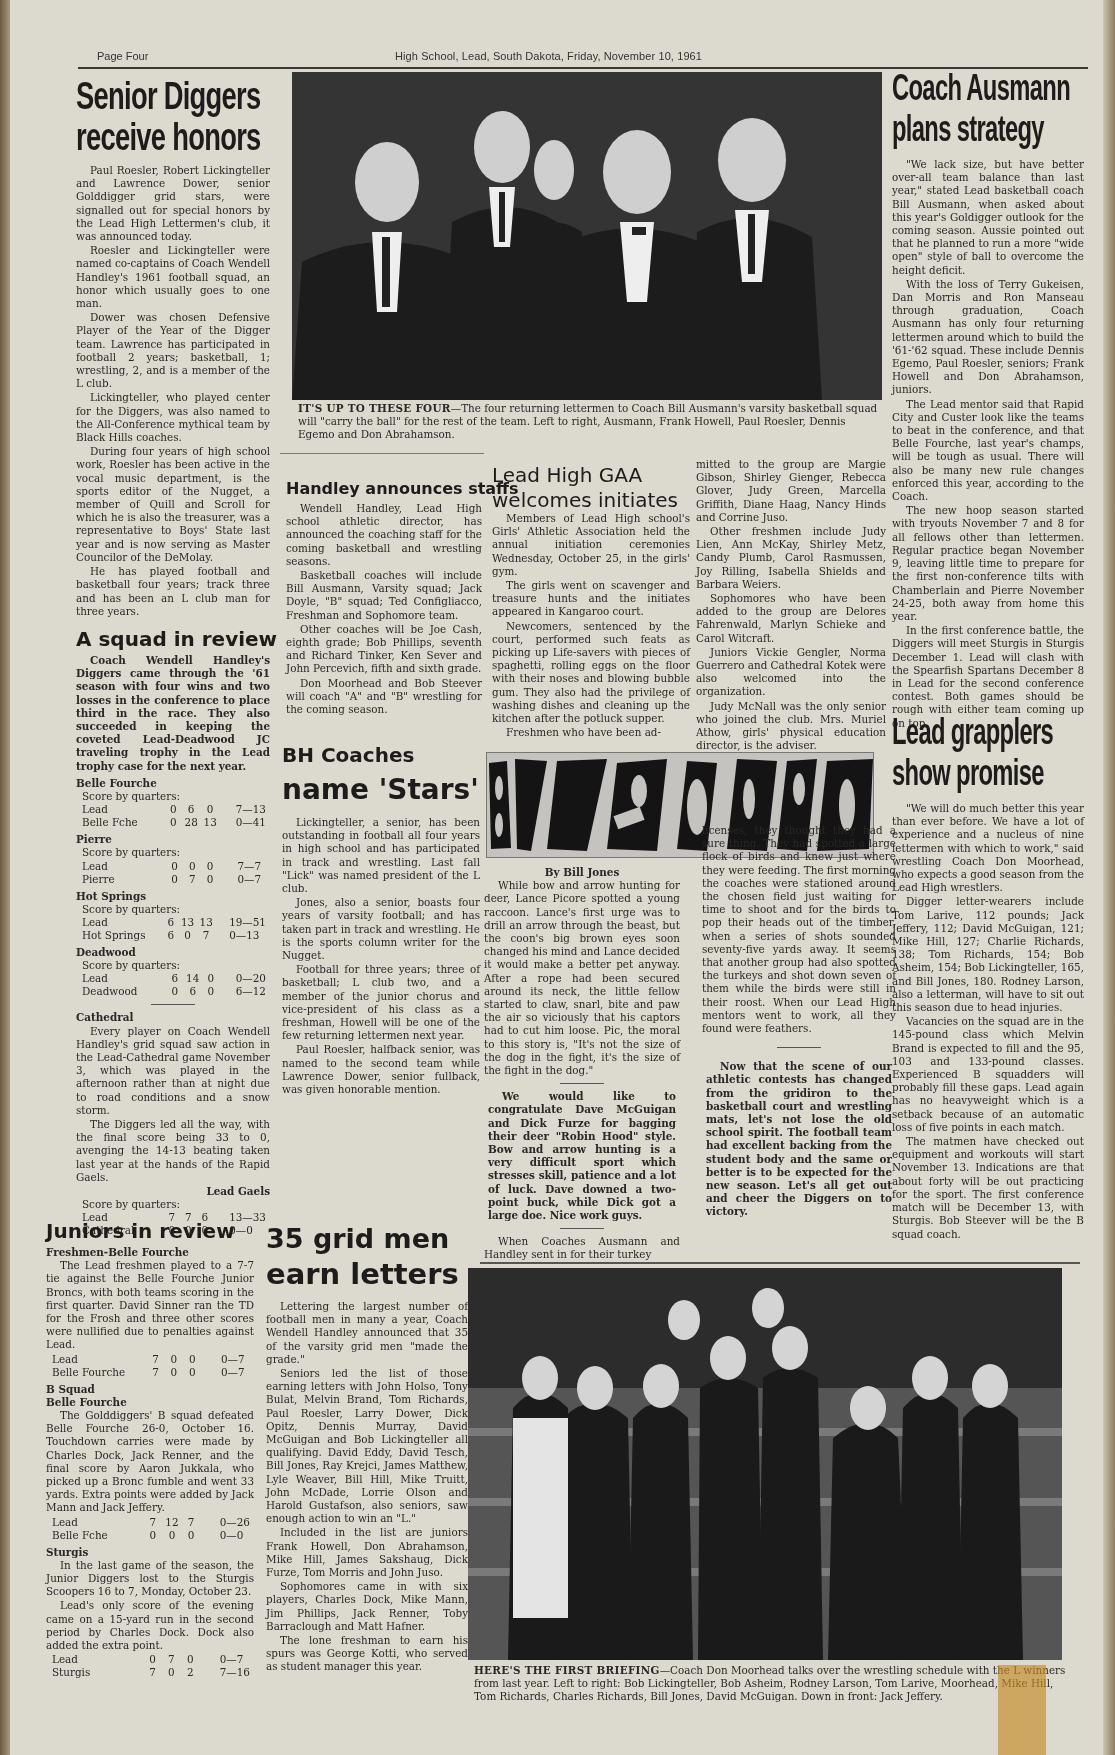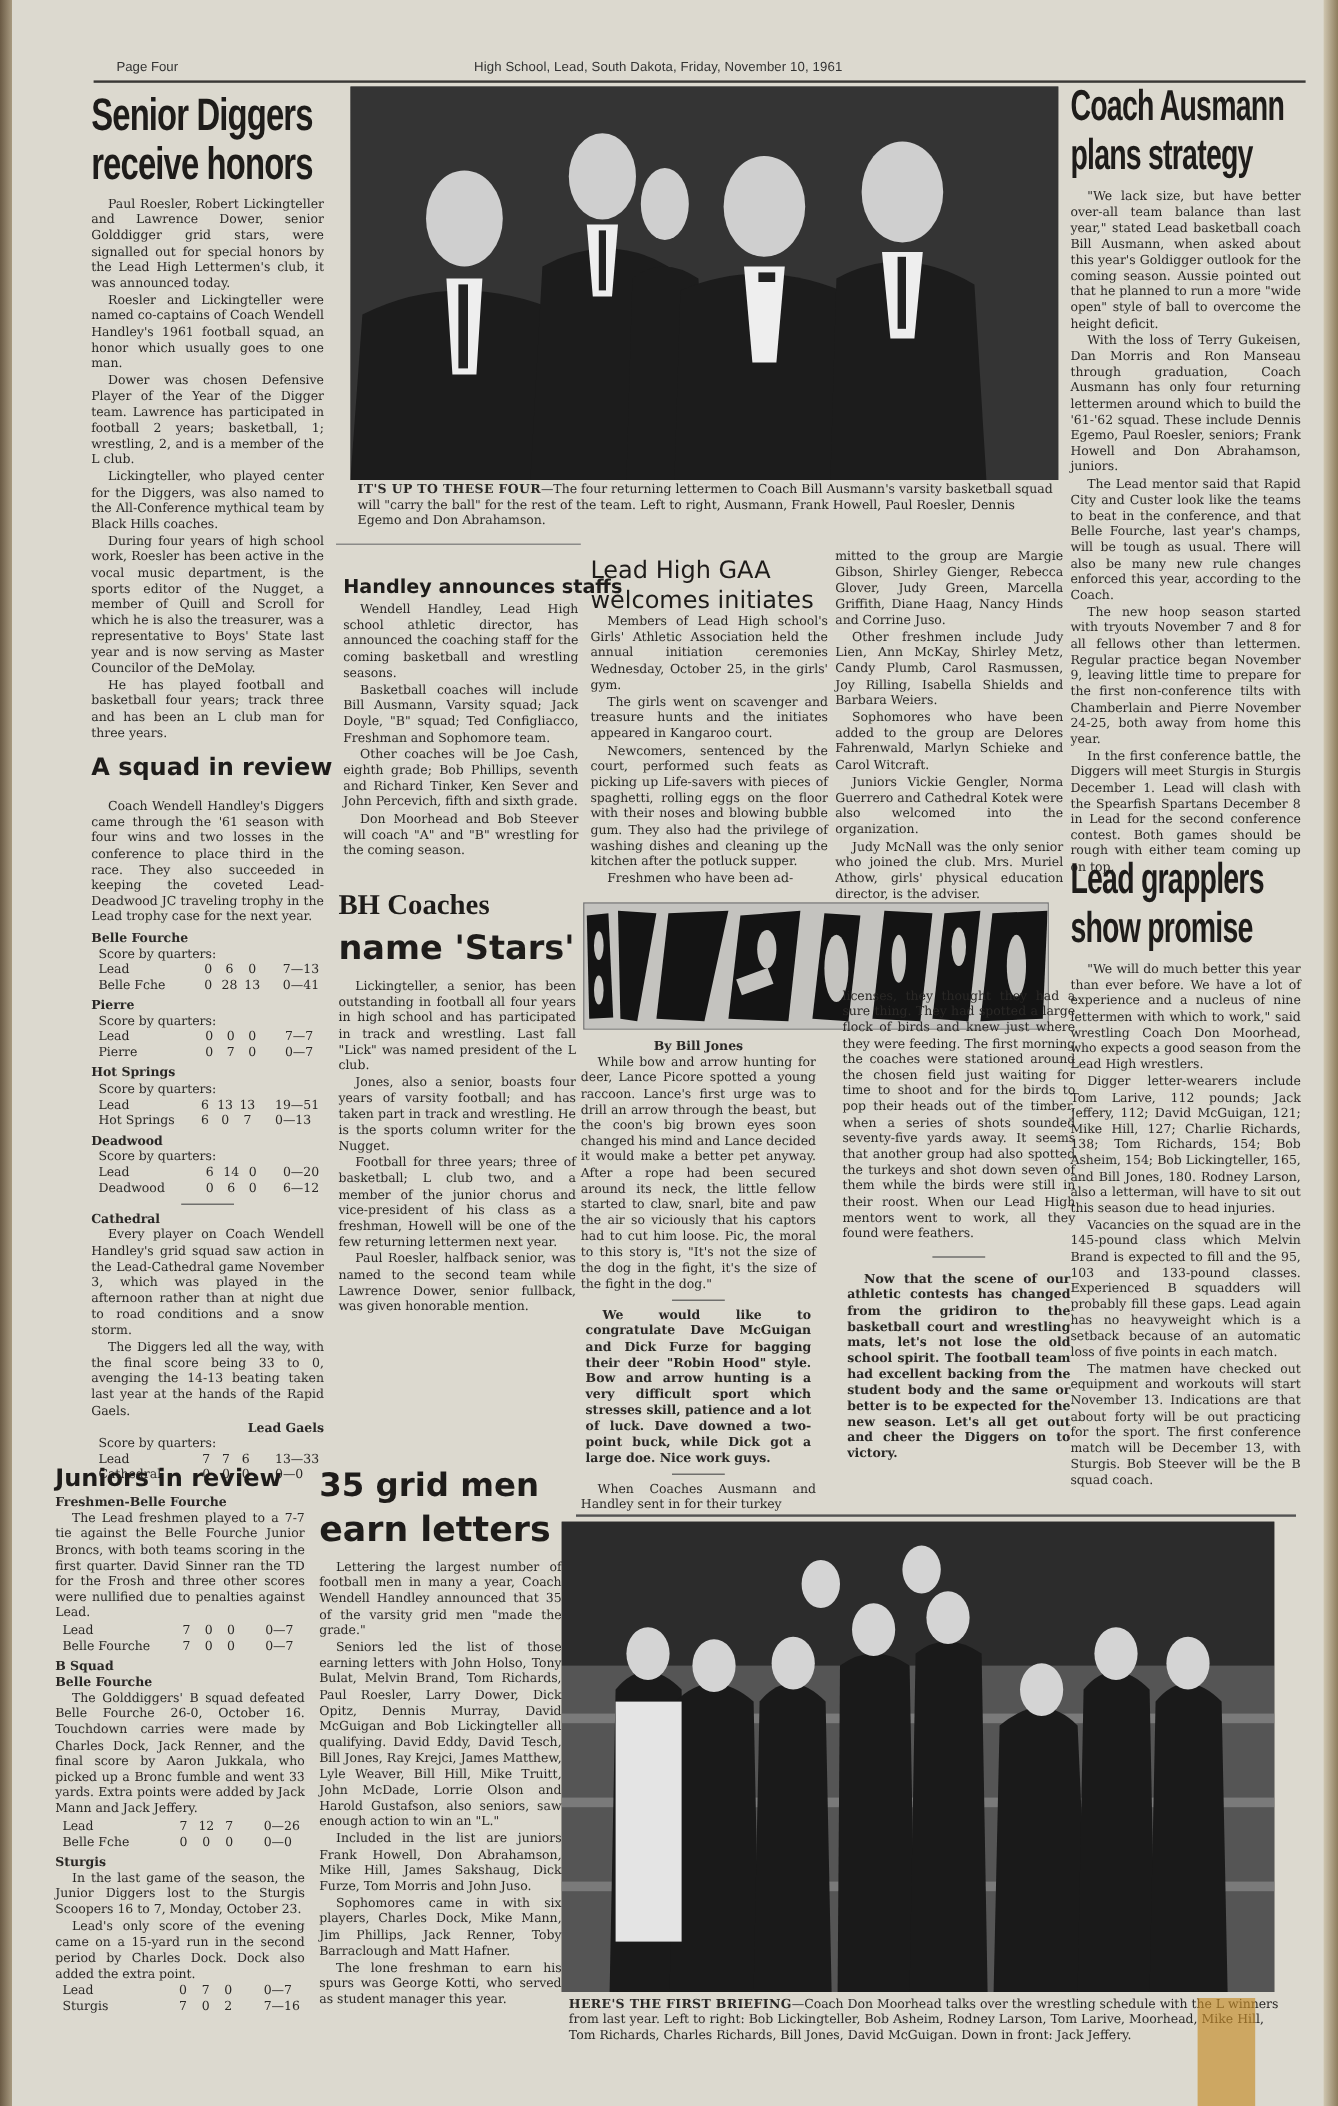--- a/index.html
+++ b/index.html
@@ -88,21 +88,21 @@
     <div class="hl-cond" style="font-size:38px; line-height:40px; transform:scaleX(0.72);">Senior Diggers</div>
     <div class="hl-cond" style="font-size:38px; line-height:42px; transform:scaleX(0.72); margin-bottom:6px;">receive honors</div>
     <p>Paul Roesler, Robert Lickingteller and Lawrence Dower, senior Golddigger grid stars, were signalled out for special honors by the Lead High Lettermen's club, it was announced today.</p>
     <p>Roesler and Lickingteller were named co-captains of Coach Wendell Handley's 1961 football squad, an honor which usually goes to one man.</p>
     <p>Dower was chosen Defensive Player of the Year of the Digger team. Lawrence has participated in football 2 years; basketball, 1; wrestling, 2, and is a member of the L club.</p>
     <p>Lickingteller, who played center for the Diggers, was also named to the All-Conference mythical team by Black Hills coaches.</p>
     <p>During four years of high school work, Roesler has been active in the vocal music department, is the sports editor of the Nugget, a member of Quill and Scroll for which he is also the treasurer, was a representative to Boys' State last year and is now serving as Master Councilor of the DeMolay.</p>
     <p>He has played football and basketball four years; track three and has been an L club man for three years.</p>
 
     <div class="hl-bold" style="font-size:20px; line-height:26px; margin-top:8px;">A squad in review</div>
-    <p style="margin-top:14px;">Coach Wendell Handley's Diggers came through the '61 season with four wins and two losses in the conference to place third in the race. They also succeeded in keeping the coveted Lead-Deadwood JC traveling trophy in the Lead trophy case for the next year.</p>
+    <p style="margin-top:2px;font-weight:bold;">Coach Wendell Handley's Diggers came through the '61 season with four wins and two losses in the conference to place third in the race. They also succeeded in keeping the coveted Lead-Deadwood JC traveling trophy in the Lead trophy case for the next year.</p>
 
     <div class="sub">Belle Fourche</div>
     <div class="score-title">Score by quarters:</div>
     <table class="score">
       <tbody>
           <tr>
             <td class="team">Lead</td>
             <td class="q">0</td>
             <td class="q">6</td>
             <td class="q">0</td>
@@ -328,21 +328,21 @@
 
   <div class="col" style="left:276px; top:460px; width:196px;">
     <div class="hl-bold" style="font-size:16px; line-height:18px; margin-bottom:4px;margin-top:20px;">Handley announces staffs</div>
     <p>Wendell Handley, Lead High school athletic director, has announced the coaching staff for the coming basketball and wrestling seasons.</p>
     <p>Basketball coaches will include Bill Ausmann, Varsity squad; Jack Doyle, "B" squad; Ted Configliacco, Freshman and Sophomore team.</p>
     <p>Other coaches will be Joe Cash, eighth grade; Bob Phillips, seventh and Richard Tinker, Ken Sever and John Percevich, fifth and sixth grade.</p>
     <p>Don Moorhead and Bob Steever will coach "A" and "B" wrestling for the coming season.</p>
   </div>
 
   <div class="col" style="left:272px; top:738px; width:198px;">
-    <div class="hl-round" style="font-size:24px; line-height:34px; font-weight:700;font-family:Liberation Serif, serif;">BH Coaches</div>
+    <div class="hl-round" style="font-size:20px; line-height:34px; font-weight:700;">BH Coaches</div>
     <div class="hl-round" style="font-size:28px; line-height:36px; font-weight:700; margin-bottom:8px;">name 'Stars'</div>
     <p>Lickingteller, a senior, has been outstanding in football all four years in high school and has participated in track and wrestling. Last fall "Lick" was named president of the L club.</p>
     <p>Jones, also a senior, boasts four years of varsity football; and has taken part in track and wrestling. He is the sports column writer for the Nugget.</p>
     <p>Football for three years; three of basketball; L club two, and a member of the junior chorus and vice-president of his class as a freshman, Howell will be one of the few returning lettermen next year.</p>
     <p>Paul Roesler, halfback senior, was named to the second team while Lawrence Dower, senior fullback, was given honorable mention.</p>
   </div>
 
   <div class="col" style="left:256px; top:1222px; width:202px;">
     <div class="hl-round" style="font-size:27px; line-height:34px; font-weight:700;">35 grid men</div>
     <div class="hl-round" style="font-size:29px; line-height:36px; font-weight:700; margin-bottom:8px;">earn letters</div>

